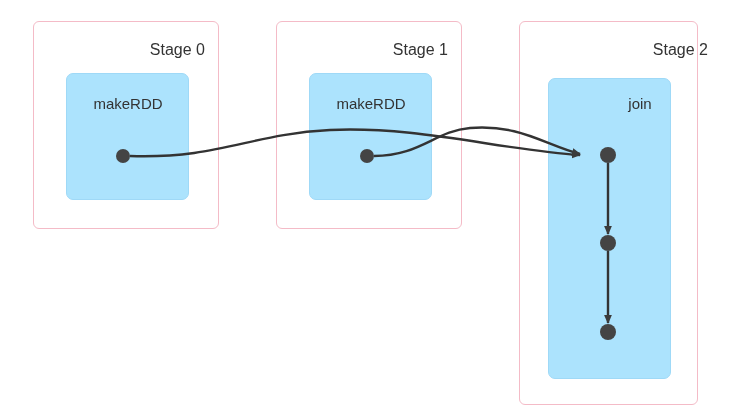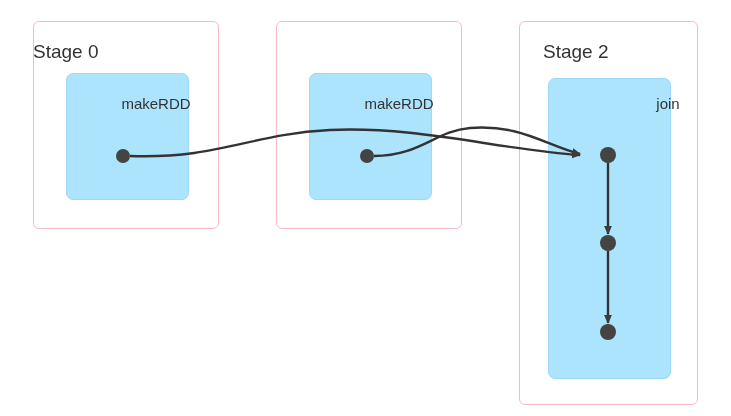--- a/index.html
+++ b/index.html
@@ -23,37 +23,37 @@
   }
   .stage-box {
     position: absolute;
     box-sizing: border-box;
     border: 1px solid #f4bbc7;
     border-radius: 6px;
     background: transparent;
   }
   .stage-label {
     position: absolute;
-    font-size: 19px;
+    font-size: 16px;
     color: #333333;
     white-space: nowrap;
+    text-align: right;
   }
   .rdd-box {
     position: absolute;
     box-sizing: border-box;
     background: #ace3fd;
     border: 1px solid #9fd9f7;
     border-radius: 7px;
   }
   .rdd-label {
     position: absolute;
     font-size: 15px;
     color: #333333;
     white-space: nowrap;
-    padding-left: 28px;
   }
   .edge-layer {
     position: absolute;
     left: 0;
     top: 0;
     width: 731px;
     height: 416px;
     pointer-events: none;
   }
 </style>
@@ -62,20 +62,21 @@
 
 <div id="dag">
 
   <div class="stage-box" style="left: 33px; top: 21px; width: 186px; height: 208px;"></div>
   <div class="stage-label" style="left: 33px; width: 172px; top: 41px;">Stage 0</div>
 
   <div class="rdd-box" style="left: 66px; top: 73px; width: 123px; height: 127px;"></div>
   <div class="rdd-label" style="left: 0px; top: 95px; width: 256px; text-align: center;">makeRDD</div>
 
   <div class="stage-box" style="left: 276px; top: 21px; width: 186px; height: 208px;"></div>
+  <div class="stage-label" style="left: 276px; width: 172px; top: 41px;">Stage 1</div>
 
   <div class="rdd-box" style="left: 309px; top: 73px; width: 123px; height: 127px;"></div>
   <div class="rdd-label" style="left: 0px; top: 95px; width: 742px; text-align: center;">makeRDD</div>
 
   <div class="stage-box" style="left: 519px; top: 21px; width: 179px; height: 384px;"></div>
   <div class="stage-label" style="left: 519px; width: 165px; top: 41px; margin-left: 24px;">Stage 2</div>
 
   <div class="rdd-box" style="left: 548px; top: 78px; width: 123px; height: 301px;"></div>
   <div class="rdd-label" style="left: 0px; top: 95px; width: 1280px; text-align: center;">join</div>
 

